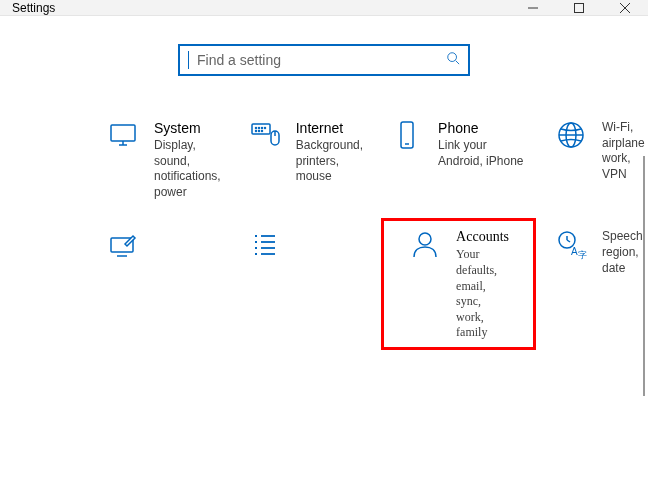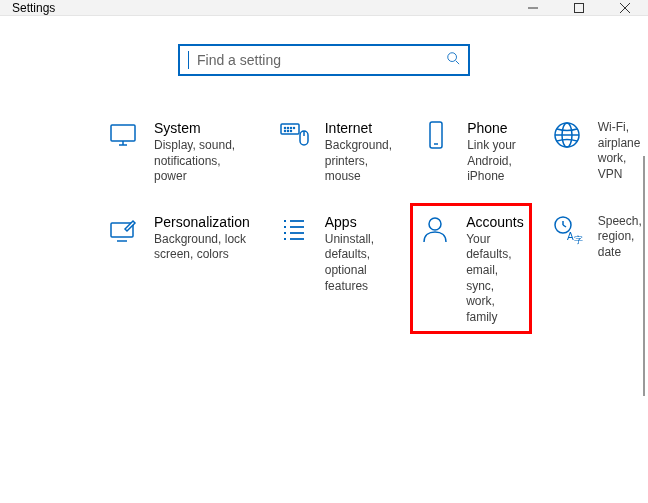--- a/index.html
+++ b/index.html
@@ -72,22 +72,23 @@
     }
     .tile {
       display: flex;
       gap: 14px;
       align-items: flex-start;
       padding: 6px 6px;
       cursor: pointer;
     }
     .tile.highlighted {
       border: 3px solid #ff0000;
-      padding: 6px 5px;
+      padding: 6px 24px;
       margin: -3px;
+      font-family: Liberation Serif, serif;
     }
     .tile-icon {
       width: 34px; height: 34px;
       display: flex; align-items: center; justify-content: center;
       color: #0067c0;
       flex-shrink: 0;
     }
     .tile-text { padding-top: 2px; }
     .tile-title {
       font-size: 14px; color: #000;
@@ -207,42 +208,36 @@
 
     <div class="tile">
       <div class="tile-icon">
         <svg width="32" height="32" viewBox="0 0 32 32" fill="none" stroke="currentColor" stroke-width="1.5">
             <rect x="4" y="10" width="22" height="14" rx="1"></rect>
             <line x1="10" y1="28" x2="20" y2="28"></line>
             <path d="M18 16 L26 8 L28 10 L20 18 Z" fill="#fff"></path>
           </svg>
       </div>
       <div class="tile-text">
-        <div class="tile-title">Personalization</div>
-        <div class="tile-desc">Background, lock screen, colors</div>
       </div>
     </div>
 
     <div class="tile">
       <div class="tile-icon">
         <svg width="32" height="32" viewBox="0 0 32 32" fill="none" stroke="currentColor" stroke-width="1.8">
             <line x1="6" y1="8" x2="8" y2="8"></line>
             <line x1="12" y1="8" x2="26" y2="8"></line>
             <line x1="6" y1="14" x2="8" y2="14"></line>
             <line x1="12" y1="14" x2="26" y2="14"></line>
             <line x1="6" y1="20" x2="8" y2="20"></line>
             <line x1="12" y1="20" x2="26" y2="20"></line>
             <line x1="6" y1="26" x2="8" y2="26"></line>
             <line x1="12" y1="26" x2="26" y2="26"></line>
           </svg>
       </div>
-      <div class="tile-text">
-        <div class="tile-title">Apps</div>
-        <div class="tile-desc">Uninstall, defaults, optional features</div>
-      </div>
     </div>
 
     <div class="tile highlighted">
       <div class="tile-icon">
         <svg width="32" height="32" viewBox="0 0 32 32" fill="none" stroke="currentColor" stroke-width="1.5">
             <circle cx="16" cy="11" r="6"></circle>
             <path d="M5 29 C5 22 10 19 16 19 C22 19 27 22 27 29"></path>
           </svg>
       </div>
       <div class="tile-text">

